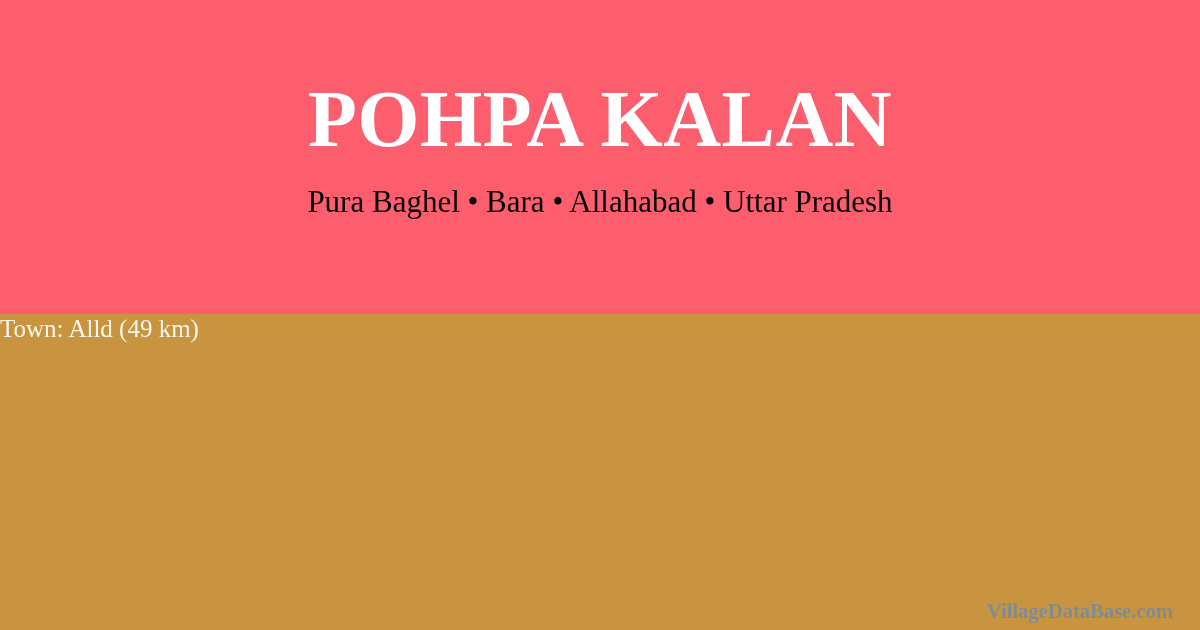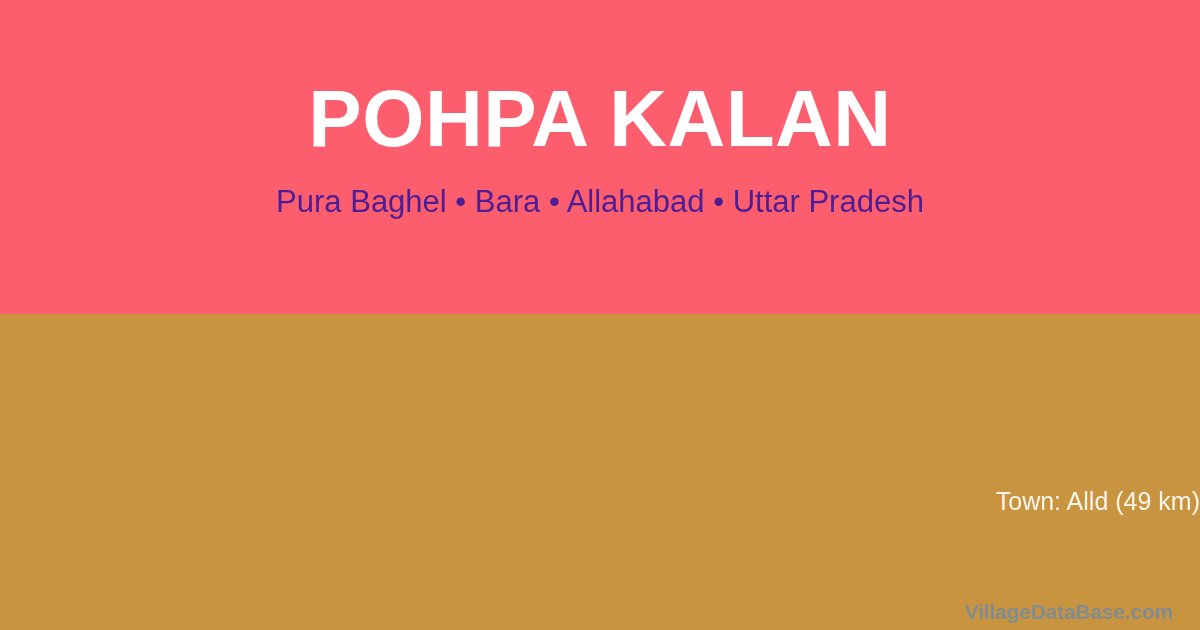--- a/index.html
+++ b/index.html
@@ -15,20 +15,21 @@
     font-family: "Liberation Sans", "DejaVu Sans", sans-serif;
     background: #c9943f;
   }
 
   .card {
     position: relative;
     width: 1200px;
     height: 630px;
     display: flex;
     flex-direction: column;
+    font-family: Liberation Serif, serif;
   }
 
   
   .band-top {
     position: relative;
     width: 100%;
     height: 314px;
     background: #fc5e6e;
     display: flex;
     flex-direction: column;
@@ -44,44 +45,43 @@
     color: #ffffff;
     text-align: center;
     white-space: nowrap;
   }
 
   .village-subtitle {
     margin-top: 26px;
     font-size: 31px;
     line-height: 1.1;
     font-weight: 400;
-    color: #4c1d95;
+    color: #000000;
     text-align: right;
     white-space: nowrap;
   }
 
   
   .band-bottom {
     position: relative;
     width: 100%;
     height: 316px;
     background: #c9943f;
   }
 
   .distance-note {
     position: absolute;
     top: 0;
     left: 0;
     width: 100%;
-    margin-top: 172px;
     font-size: 25px;
     line-height: 1.2;
     font-weight: 400;
     color: #fbf6ec;
-    text-align: right;
+    text-align: left;
     white-space: nowrap;
   }
 
   .site-watermark {
     position: absolute;
     right: 27px;
     bottom: 8px;
     font-size: 21px;
     line-height: 1;
     font-weight: 700;

